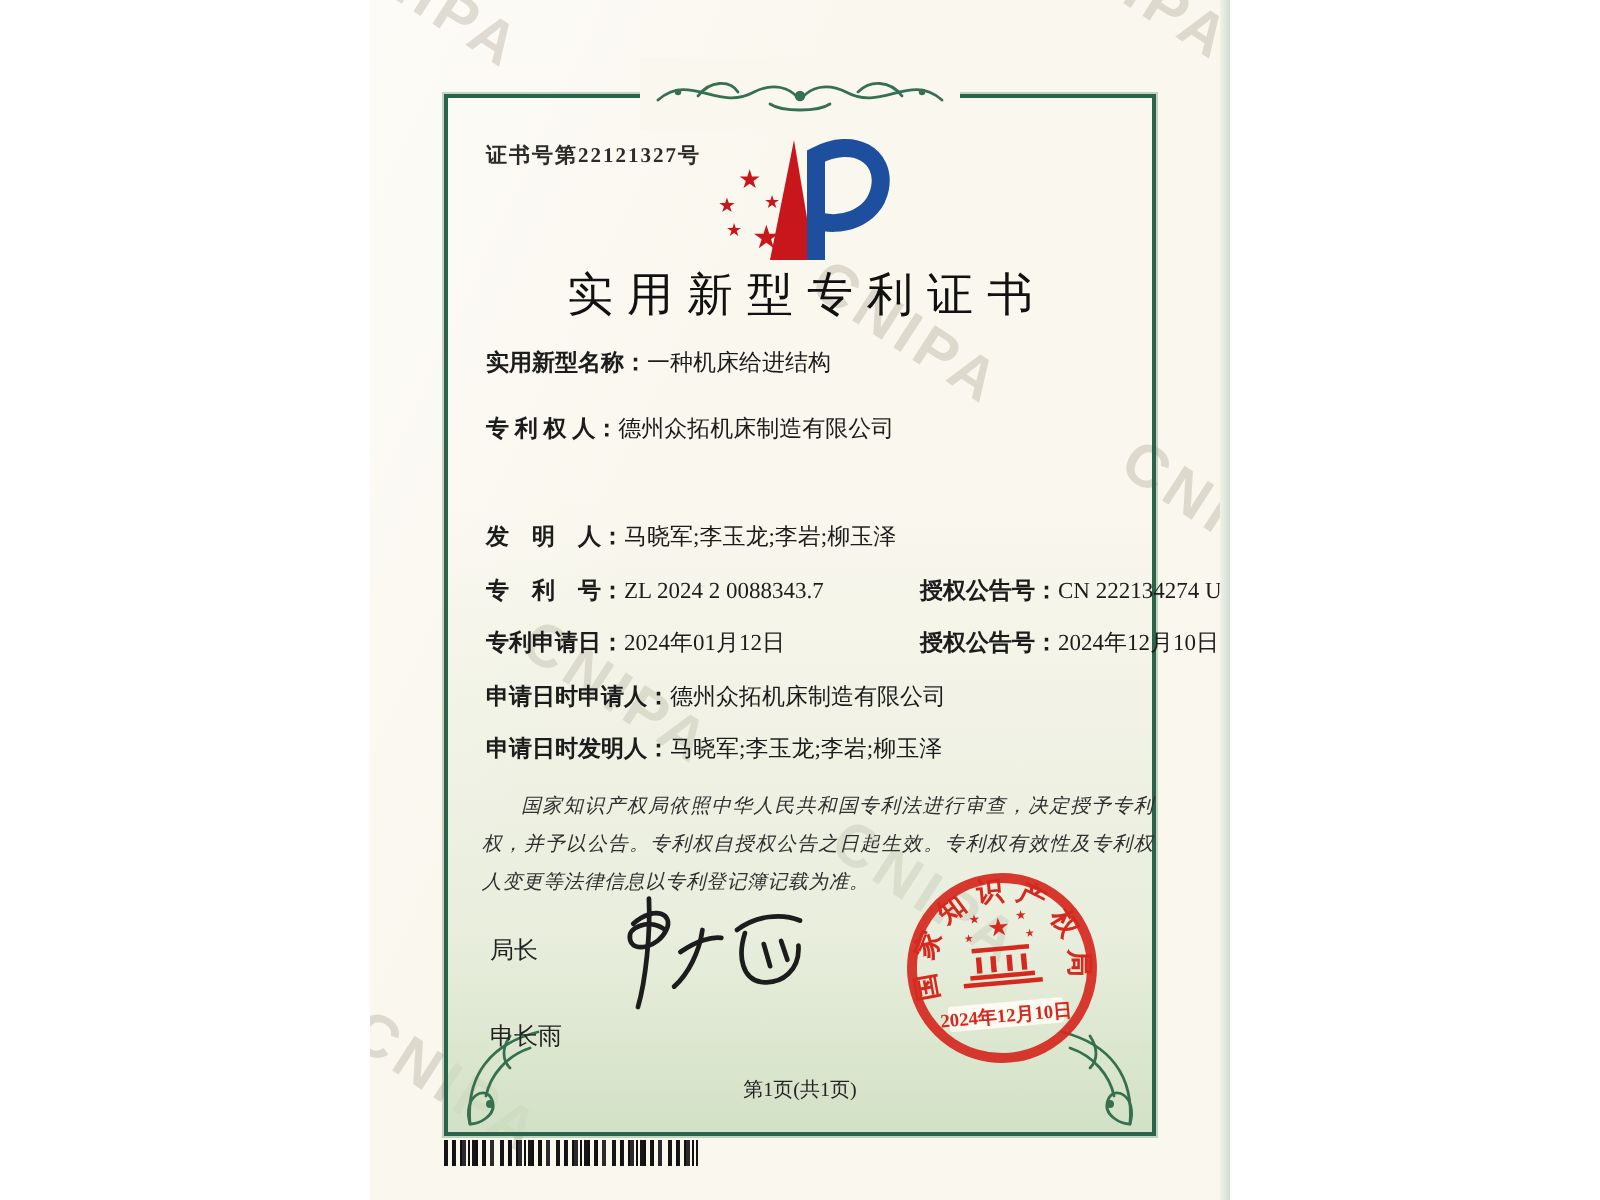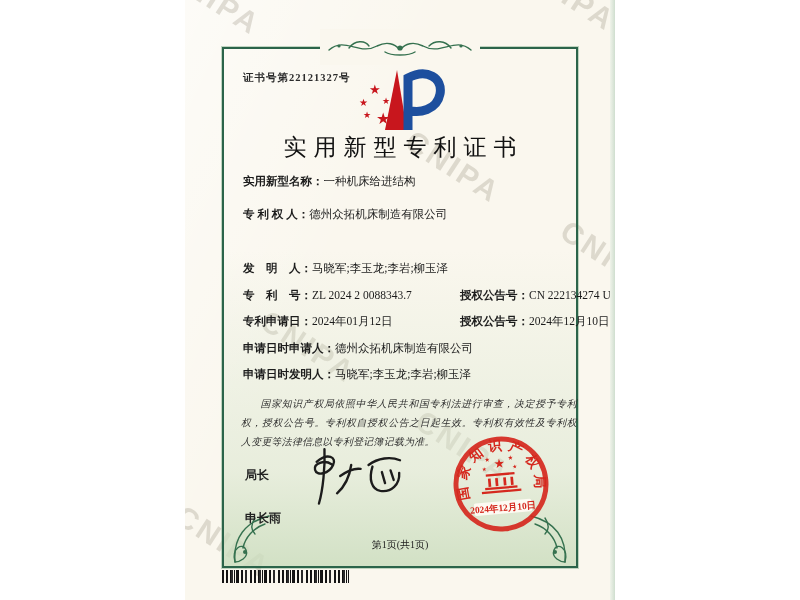--- a/index.html
+++ b/index.html
@@ -32,21 +32,21 @@
   .logo{left:170px;top:66px;width:92px;height:68px;}
   .qrblock{left:316px;top:76px;width:46px;text-align:center;}
   .qr-label{margin-top:3px;font-size:7.5px;color:#2e6b4e;letter-spacing:1px;font-weight:bold;}
   .title{left:37px;top:132px;width:356px;text-align:center;font-size:23px;font-weight:normal;
          letter-spacing:7px;text-indent:7px;color:#111;font-family:"Liberation Sans", sans-serif;}
   .row{left:58px;width:334px;font-size:11.5px;color:#1c1c1c;white-space:nowrap;}
   .row .lbl{font-weight:bold;}
   .row .col2{position:absolute;left:217px;}
   .statement{left:56px;top:394px;width:336px;font-size:9.8px;line-height:1.95;
              font-style:italic;color:#2f2f2f;text-align:justify;text-indent:2em;letter-spacing:0.4px;}
-  .officer{font-size:12px;font-weight:bold;color:#222;}
+  .officer{font-size:12px;font-weight:normal;color:#222;}
   .footer{left:37px;top:538px;width:356px;text-align:center;font-size:10px;color:#222;}
   .signature{left:108px;top:444px;}
   .seal{left:262px;top:430px;z-index:4;}
   .barcode{left:37px;top:570px;width:127px;height:13px;z-index:3;
     background-image:
       repeating-linear-gradient(90deg,#151515 0 2px,transparent 2px 5px,#151515 5px 6px,transparent 6px 9px,#2a2a2a 9px 11px,transparent 11px 14px),
       repeating-linear-gradient(90deg,#101010 0 1px,transparent 1px 4px);}
 </style>
 </head>
 <body>
@@ -131,21 +131,21 @@
       <span class="lbl">专利申请日：</span><span class="val">2024年01月12日</span>
       <span class="col2"><span class="lbl">授权公告号：</span><span class="val">2024年12月10日</span></span>
     </div>
     <div class="z row" style="top:341px">
       <span class="lbl">申请日时申请人：</span><span class="val">德州众拓机床制造有限公司</span>
     </div>
     <div class="z row" style="top:367px">
       <span class="lbl">申请日时发明人：</span><span class="val">马晓军;李玉龙;李岩;柳玉泽</span>
     </div>
 
-    <div class="z statement">国家知识产权局依照中华人民共和国专利法进行审查，决定授予专利权，授权公告号。专利权自授权公告之日起生效。专利权有效性及专利权人变更等法律信息以专利登记簿记载为准。</div>
+    <div class="z statement">国家知识产权局依照中华人民共和国专利法进行审查，决定授予专利权，并予以公告。专利权自授权公告之日起生效。专利权有效性及专利权人变更等法律信息以专利登记簿记载为准。</div>
 
     <div class="z officer" style="left:60px;top:467px">局长</div>
     <div class="z officer" style="left:60px;top:510px">申长雨</div>
 
     <svg class="z signature" width="118" height="64" viewBox="0 0 150 80" aria-label="申长雨">
       <g fill="none" stroke="#1c1c1c" stroke-width="3" stroke-linecap="round">
         <path d="M30,22 C44,10 56,16 51,26 C46,37 30,41 28,32 C26,24 40,19 49,25"></path>
         <path d="M40,6 C41,28 38,58 33,75"></path>
         <path d="M74,26 C72,40 65,54 56,62"></path>
         <path d="M60,40 C70,33 80,30 86,31"></path>

